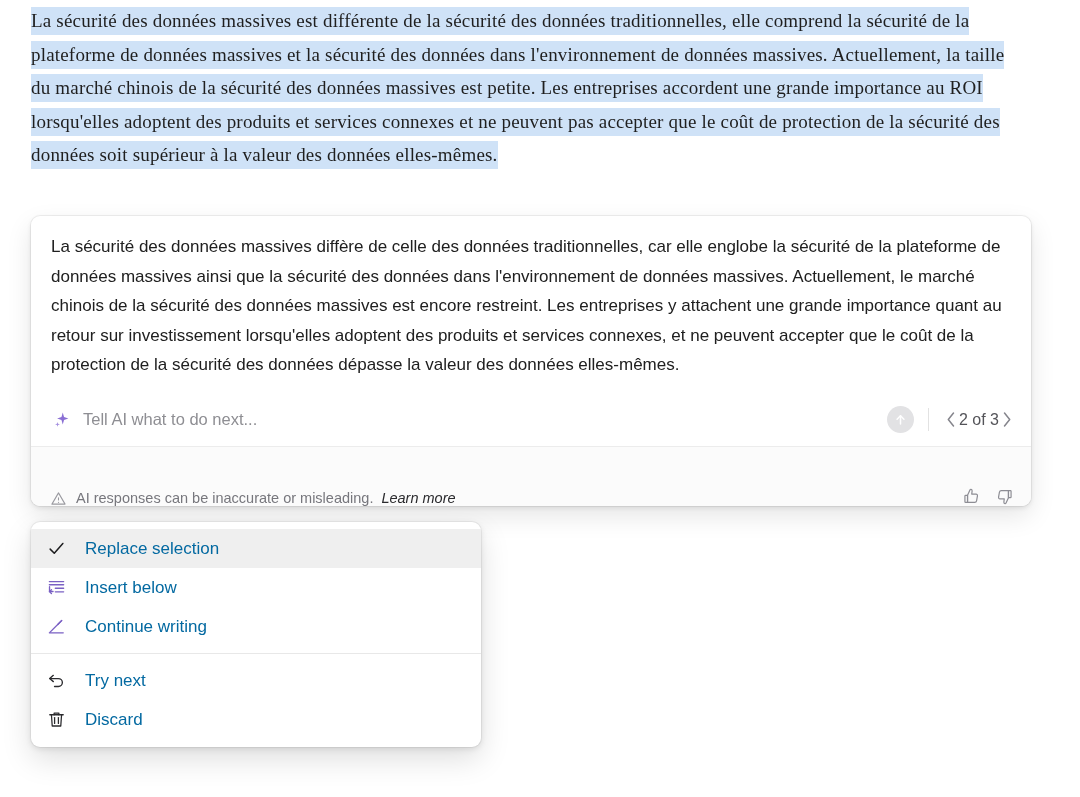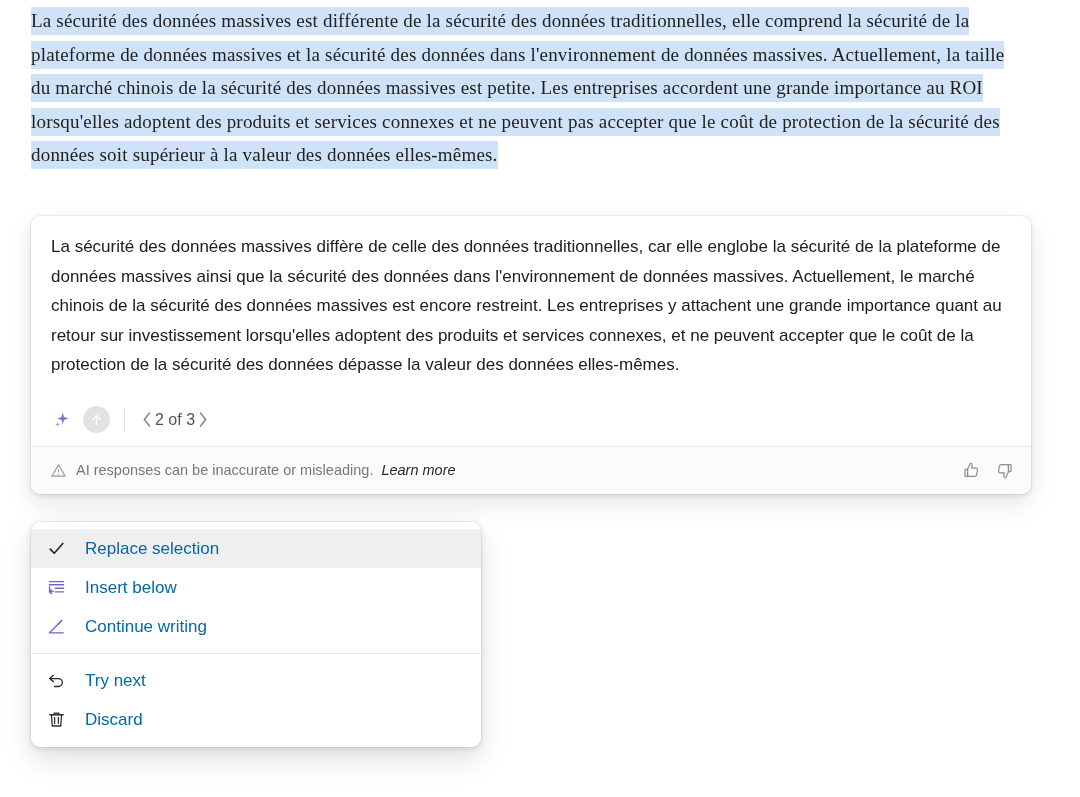--- a/index.html
+++ b/index.html
@@ -119,23 +119,23 @@
   }
   #pager-label {
     font-size: 16px;
     color: #545459;
     white-space: nowrap;
   }
 
   
   #disclaimer-row {
     display: flex;
-    align-items: center;
+    align-items: flex-end;
     height: 47px;
-    padding: 0 17px 0 20px;
+    padding: 12px 17px 0 20px;
     border-top: 1px solid #ececec;
     background: #fbfbfb;
   }
   #warn-icon { flex: 0 0 16px; margin-right: 9px; display:flex; align-items:center; }
   #disclaimer-text {
     font-size: 14.5px;
     color: #77777d;
     white-space: nowrap;
   }
   #learn-more {
@@ -201,20 +201,21 @@
   <div id="ai-response-text">La sécurité des données massives diffère de celle des données traditionnelles, car elle englobe la sécurité de la plateforme de données massives ainsi que la sécurité des données dans l'environnement de données massives. Actuellement, le marché chinois de la sécurité des données massives est encore restreint. Les entreprises y attachent une grande importance quant au retour sur investissement lorsqu'elles adoptent des produits et services connexes, et ne peuvent accepter que le coût de la protection de la sécurité des données dépasse la valeur des données elles-mêmes.</div>
 
   <div id="prompt-row">
     <span class="sparkle-wrap">
       <svg width="18" height="18" viewBox="0 0 24 24">
         <path d="M13 2 L14.7 8.1 L20.5 10 L14.7 11.9 L13 18 L11.3 11.9 L5.5 10 L11.3 8.1 Z" fill="#8a6fd4"></path>
         <path d="M6 14.5 L6.75 17 L9.2 17.8 L6.75 18.6 L6 21 L5.25 18.6 L2.8 17.8 L5.25 17 Z" fill="#a48fe0"></path>
       </svg>
     </span>
 
+    <input id="prompt-input" type="text" placeholder="Tell AI what to do next..." style="">
 
     <div id="send-button">
       <svg width="15" height="15" viewBox="0 0 24 24" fill="none" stroke="#ffffff" stroke-width="2.4" stroke-linecap="round" stroke-linejoin="round">
         <path d="M12 19 V6"></path>
         <path d="M6.5 11.5 L12 6 L17.5 11.5"></path>
       </svg>
     </div>
 
     <div id="prompt-divider"></div>
 

